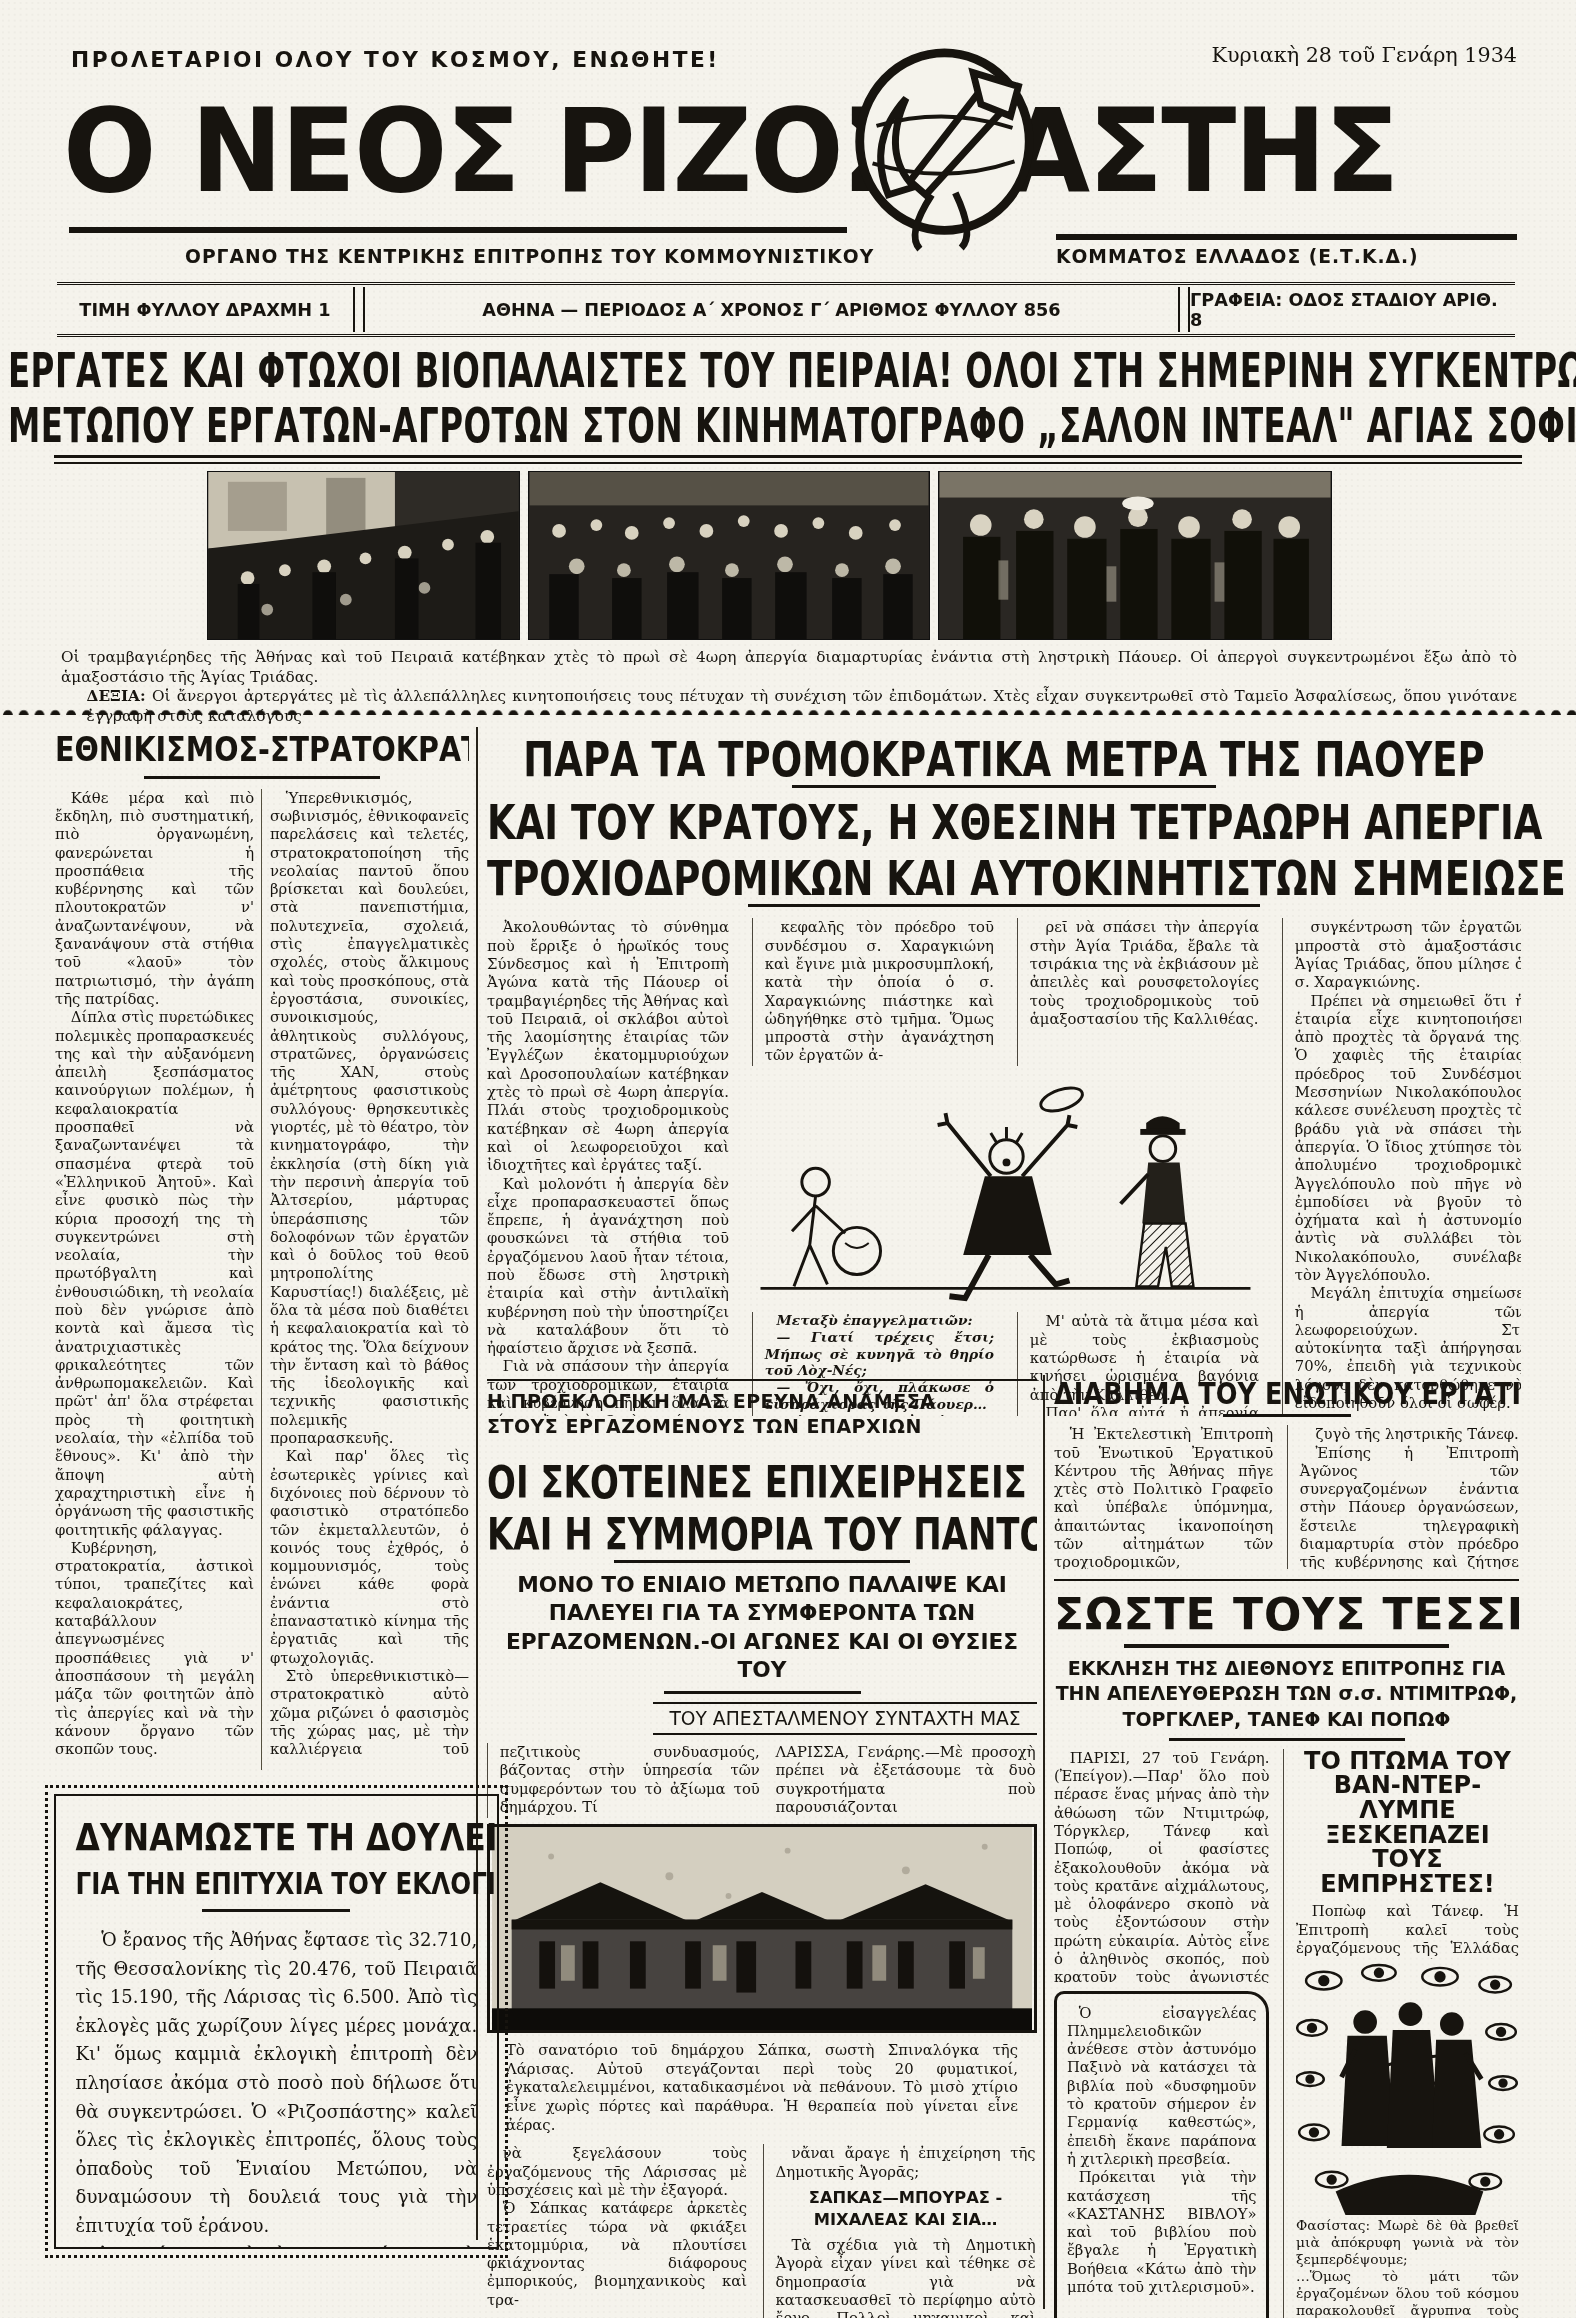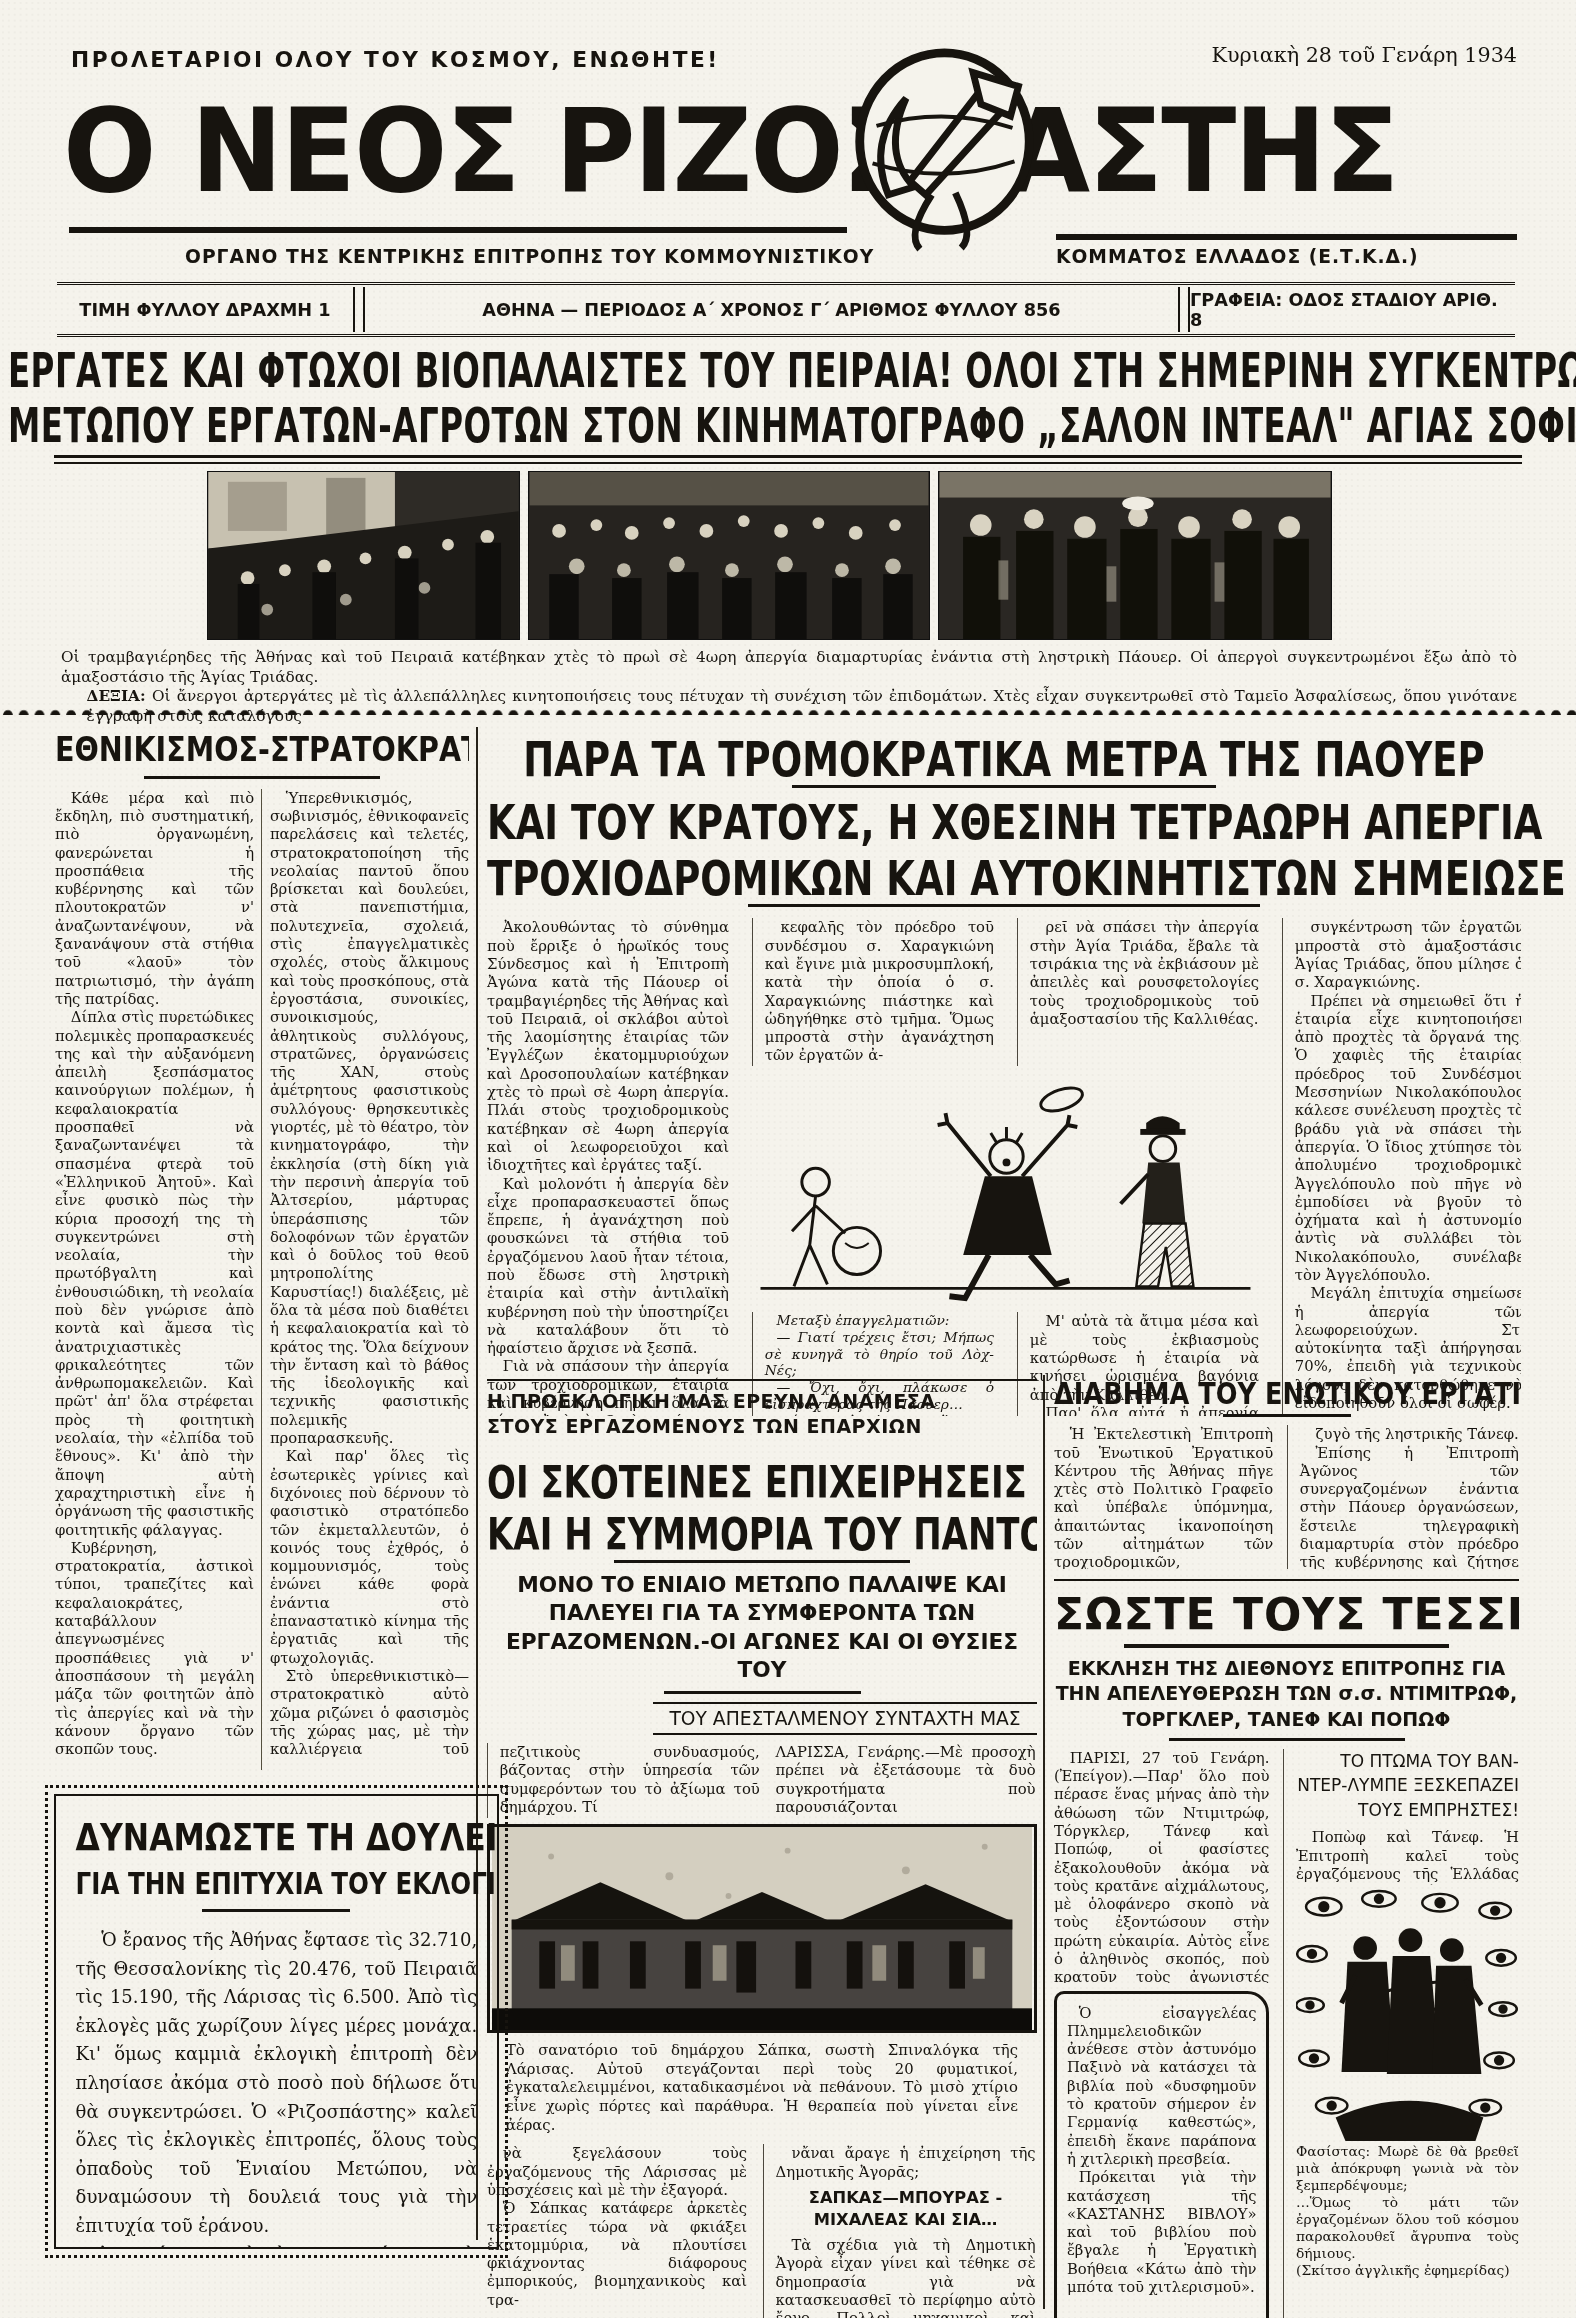--- a/index.html
+++ b/index.html
@@ -252,21 +252,21 @@
           <path d="M238 192 L214 236 l-16 -2 M280 192 L306 222 l14 -4" fill="none" stroke="#17140f" stroke-width="6"></path>
 
           <path d="M398 58 q16 -14 34 0 l0 8 l-34 0 Z" fill="#17140f"></path>
           <rect x="392" y="64" width="46" height="6" fill="#17140f"></rect>
           <circle cx="415" cy="84" r="13" fill="none" stroke="#17140f" stroke-width="3"></circle>
           <path d="M400 98 L432 98 L438 160 L394 160 Z" fill="#23201a"></path>
           <path d="M400 110 L372 140" stroke="#17140f" stroke-width="4"></path>
           <path d="M396 160 L438 160 L446 224 L424 224 L418 184 L410 224 L388 224 Z" fill="url(#hatch)" stroke="#17140f" stroke-width="2.5"></path>
         </svg>
       </div>
-      <div class="copy vrule-r" style="grid-area:3/2/4/3;overflow:hidden;">
+      <div class="copy vrule-r" style="grid-area:3/2/4/3;overflow:hidden;font-weight:bold;">
         <div class="smallcopy" style="font-style:italic;">
             <p>Μεταξὺ ἐπαγγελματιῶν:</p>
             <p>— Γιατί τρέχεις ἔτσι; Μήπως σὲ κυνηγᾶ τὸ θηρίο τοῦ Λὸχ-Νές;</p>
             <p>— Ὄχι, ὄχι, πλάκωσε ὁ εἰσπράχτορας τῆς Πάουερ…</p>
           </div>
         <div>
             <p>φέθηκε ἐλεύθερος ὕστερα ἀπὸ ἕνα τέταρτο.</p>
           </div>
       </div>
       <div class="copy vrule-r" style="grid-area:3/3/4/4;overflow:hidden;">
@@ -370,21 +370,21 @@
       <div style="width:222px;">
         <div class="copy" style="height:234px;overflow:hidden;">
             <p>ΠΑΡΙΣΙ, 27 τοῦ Γενάρη. (Ἐπείγον).—Παρ' ὅλο ποὺ πέρασε ἕνας μήνας ἀπὸ τὴν ἀθώωση τῶν Ντιμιτρώφ, Τόργκλερ, Τάνεφ καὶ Ποπώφ, οἱ φασίστες ἐξακολουθοῦν ἀκόμα νὰ τοὺς κρατᾶνε αἰχμάλωτους, μὲ ὁλοφάνερο σκοπὸ νὰ τοὺς ἐξοντώσουν στὴν πρώτη εὐκαιρία. Αὐτὸς εἶνε ὁ ἀληθινὸς σκοπός, ποὺ κρατοῦν τοὺς ἀγωνιστές μας.</p>
           </div>
         <div class="wavybox smallcopy" style="margin-top:7.9px;height:366px;font-size:14.8px;line-height:18.3px;">
             <p>Ὁ εἰσαγγελέας Πλημμελειοδικῶν ἀνέθεσε στὸν ἀστυνόμο Παξινὸ νὰ κατάσχει τὰ βιβλία ποὺ «δυσφημοῦν τὸ κρατοῦν σήμερον ἐν Γερμανίᾳ καθεστώς», ἐπειδὴ ἔκανε παράπονα ἡ χιτλερικὴ πρεσβεία.</p>
             <p>Πρόκειται γιὰ τὴν κατάσχεση τῆς «ΚΑΣΤΑΝΗΣ ΒΙΒΛΟΥ» καὶ τοῦ βιβλίου ποὺ ἔβγαλε ἡ Ἐργατικὴ Βοήθεια «Κάτω ἀπὸ τὴν μπότα τοῦ χιτλερισμοῦ».</p>
           </div>
       </div>
       <div class="vrule-r" style="width:223px;">
-        <div class="sans center" style="font-weight:400;font-size:17px;line-height:24.6px;text-align:right;">ΤΟ ΠΤΩΜΑ ΤΟΥ ΒΑΝ-ΝΤΕΡ-ΛΥΜΠΕ ΞΕΣΚΕΠΑΖΕΙ ΤΟΥΣ ΕΜΠΡΗΣΤΕΣ!</div>
+        <div class="sans center" style="font-weight:700;font-size:24px;line-height:24.6px;">ΤΟ ΠΤΩΜΑ ΤΟΥ ΒΑΝ-ΝΤΕΡ-ΛΥΜΠΕ ΞΕΣΚΕΠΑΖΕΙ ΤΟΥΣ ΕΜΠΡΗΣΤΕΣ!</div>
         <div class="copy" style="margin-top:5.9px;height:57px;overflow:hidden;">
             <p>Ποπὼφ καὶ Τάνεφ. Ἡ Ἐπιτροπὴ καλεῖ τοὺς ἐργαζόμενους τῆς Ἑλλάδας νὰ πάρουν μέρος στὸν παγκόσμιο ἀ-</p>
           </div>
         <div>
           <svg viewBox="0 0 226 262" width="223" height="258">
             <g fill="none" stroke="#17140f" stroke-width="2.5">
               <g>
                   <ellipse cx="28" cy="22" rx="18" ry="9"></ellipse>
                   <circle cx="28" cy="22" r="4.5" fill="#17140f"></circle>
                 </g>

